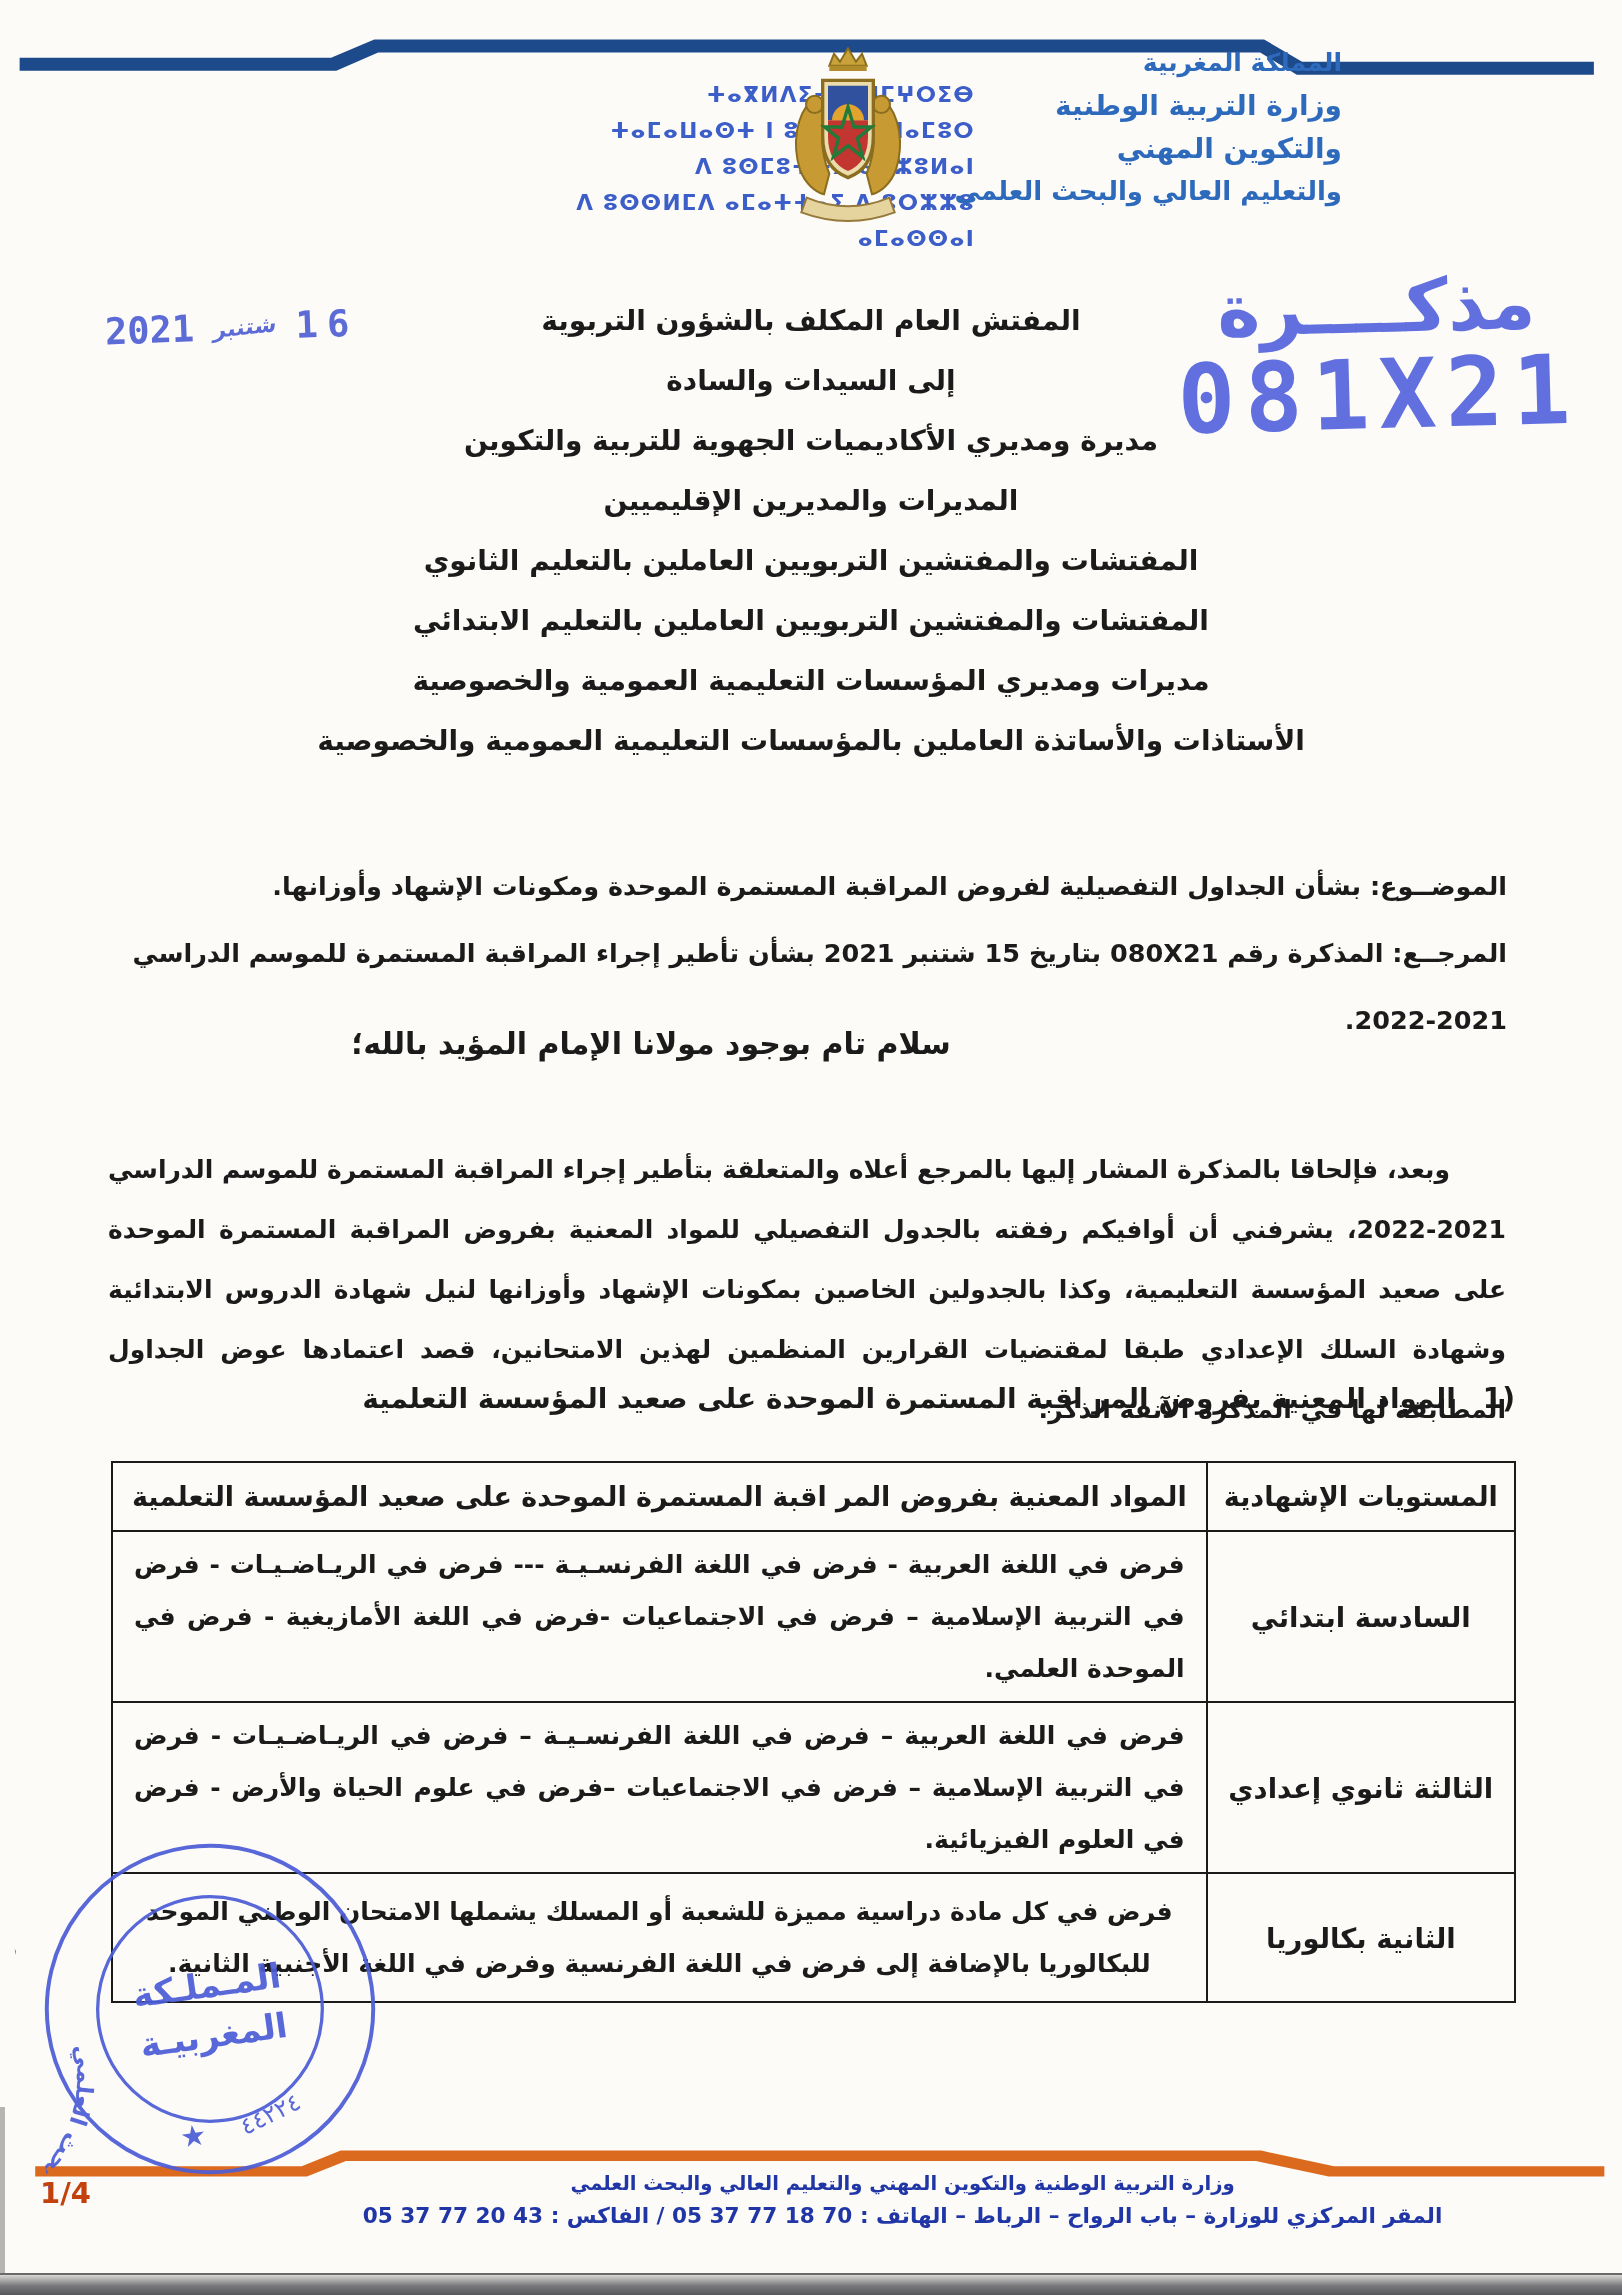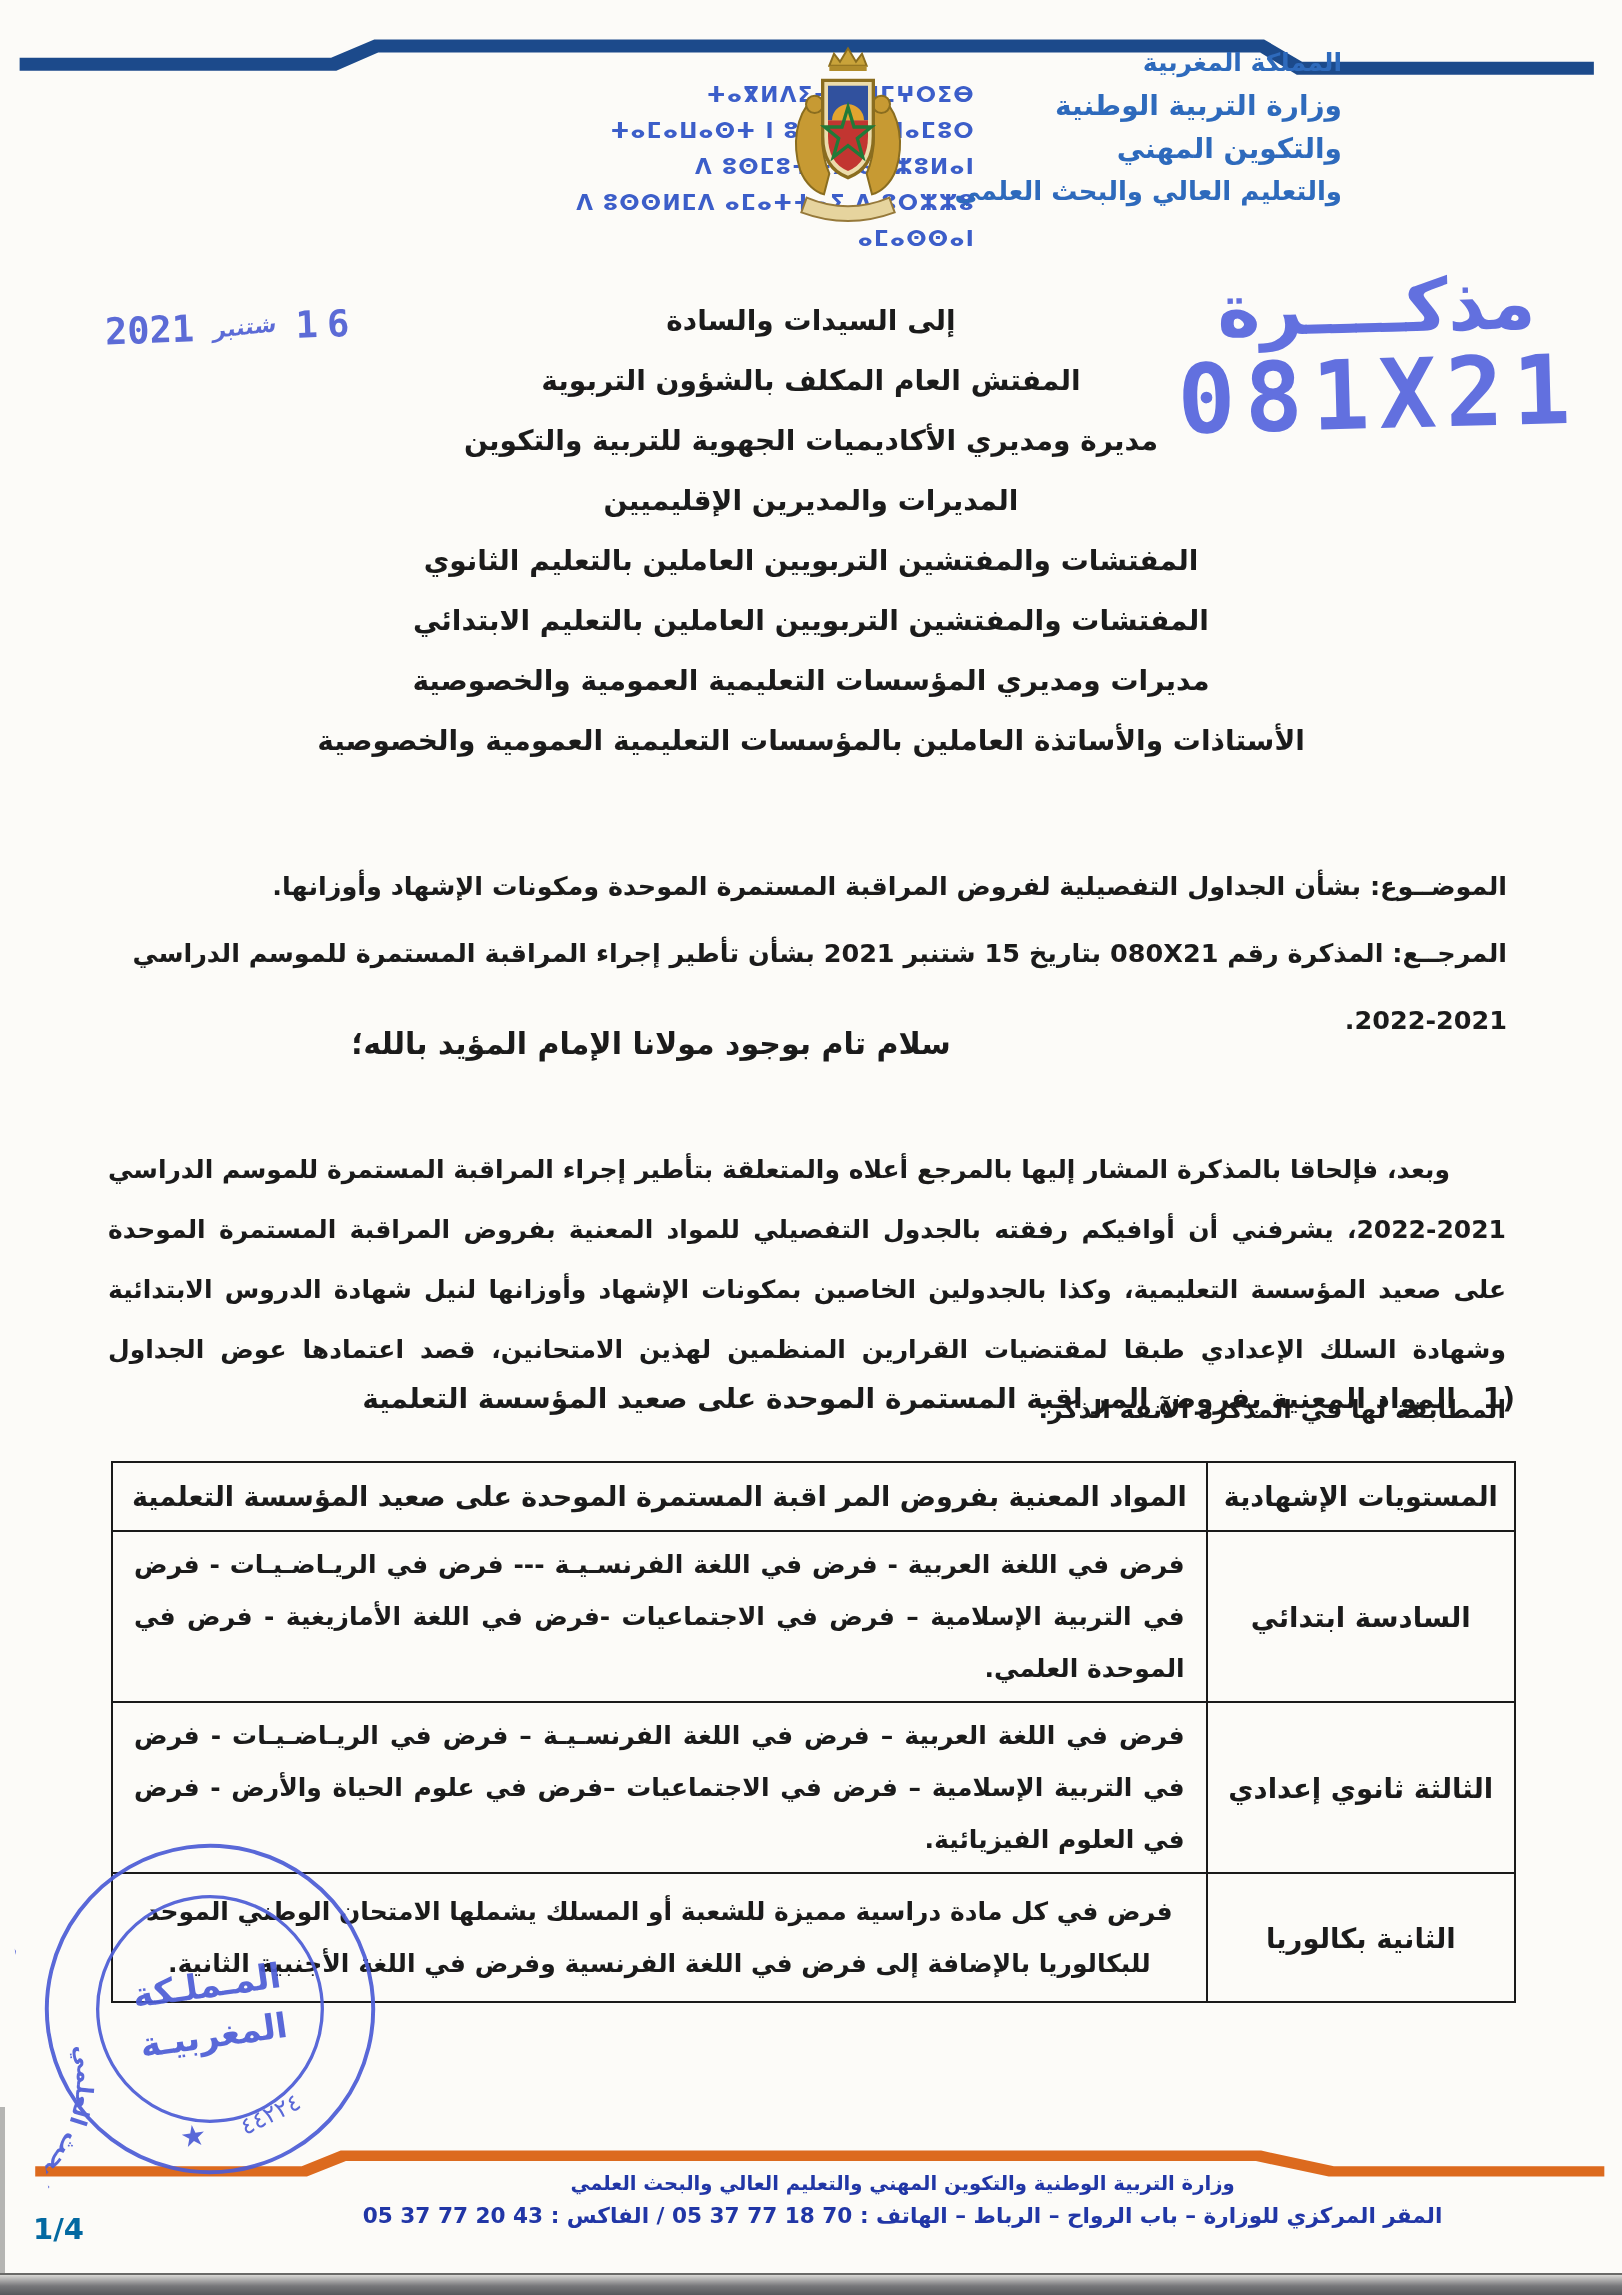--- a/index.html
+++ b/index.html
@@ -70,22 +70,22 @@
   .subjects-table tr.r3 td{height:114px;}
   .subjects-table tr.r3 td.subjects{text-align:center;text-align-last:center;}
   
   .round-stamp{left:25px;top:1824px;width:370px;height:370px;transform:rotate(-8deg);
     opacity:.93;z-index:6;}
   
   .footer-text{left:196px;top:2169px;width:1413px;text-align:center;direction:rtl;
     color:#2136a6;font-weight:bold;}
   .footer-text .f1{font-size:19.6px;line-height:30px;}
   .footer-text .f2{font-size:21.6px;line-height:33px;}
-  .page-num{left:33px;top:2176px;font-size:29px;font-weight:bold;color:#0369a1;
-    font-family:"DejaVu Sans",sans-serif;margin-top:36px;}
+  .page-num{left:40px;top:2176px;font-size:29px;font-weight:bold;color:#c2410c;
+    font-family:"DejaVu Sans",sans-serif;}
   
   .scan-band{left:0;bottom:0;width:1622px;height:19.6px;
     background:linear-gradient(to bottom,#d9d8d5,#77777a 55%,#55585c);
     border-top:2px solid #6a6a68;}
   .scan-edge{left:0;top:2107px;width:4.6px;height:188px;background:#8f8f8d;opacity:.65;}
 </style>
 </head>
 <body>
 
 <div class="page">
@@ -136,22 +136,22 @@
     <span class="mo">شتنبر</span>
     <span class="dy">16</span>
   </div>
 
   <div class="abs memo-stamp">
     <div class="t">مذكــــرة</div>
     <div class="n">081X21</div>
   </div>
 
   <div class="abs recipients">
+    <div>المفتش العام المكلف بالشؤون التربوية</div>
     <div>إلى السيدات والسادة</div>
-    <div>المفتش العام المكلف بالشؤون التربوية</div>
     <div>مديرة ومديري الأكاديميات الجهوية للتربية والتكوين</div>
     <div>المديرات والمديرين الإقليميين</div>
     <div>المفتشات والمفتشين التربويين العاملين بالتعليم الثانوي</div>
     <div>المفتشات والمفتشين التربويين العاملين بالتعليم الابتدائي</div>
     <div>مديرات ومديري المؤسسات التعليمية العمومية والخصوصية</div>
     <div>الأستاذات والأساتذة العاملين بالمؤسسات التعليمية العمومية والخصوصية</div>
   </div>
 
   <div class="abs subject-block">
     <div>

